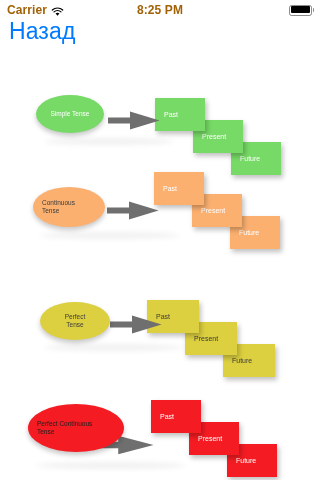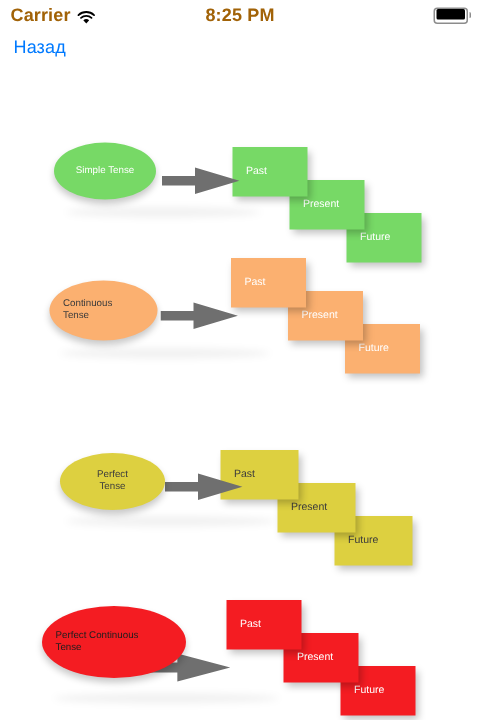--- a/index.html
+++ b/index.html
@@ -34,21 +34,21 @@
     position:absolute; left:23.5px; top:3.5px; width:1.6px; height:4px;
     background:rgba(0,0,0,.45); border-radius:0 1px 1px 0;
   }
 
   
   .navbar{
     position:absolute; left:0; top:20px; width:320px; height:24px;
   }
   .back-button{
     position:absolute; left:9px; top:1px;
-    color:#007aff; font-size:12px; line-height:20px;
+    color:#007aff; font-size:23px; line-height:20px;
     letter-spacing:.1px; cursor:pointer; background:none; border:none;
     font-family:"Liberation Sans", sans-serif;
   }
 
   
   .canvas{ position:absolute; left:0; top:44px; width:320px; height:436px; }
 
   .group{ position:absolute; left:0; width:320px; }
 
   

